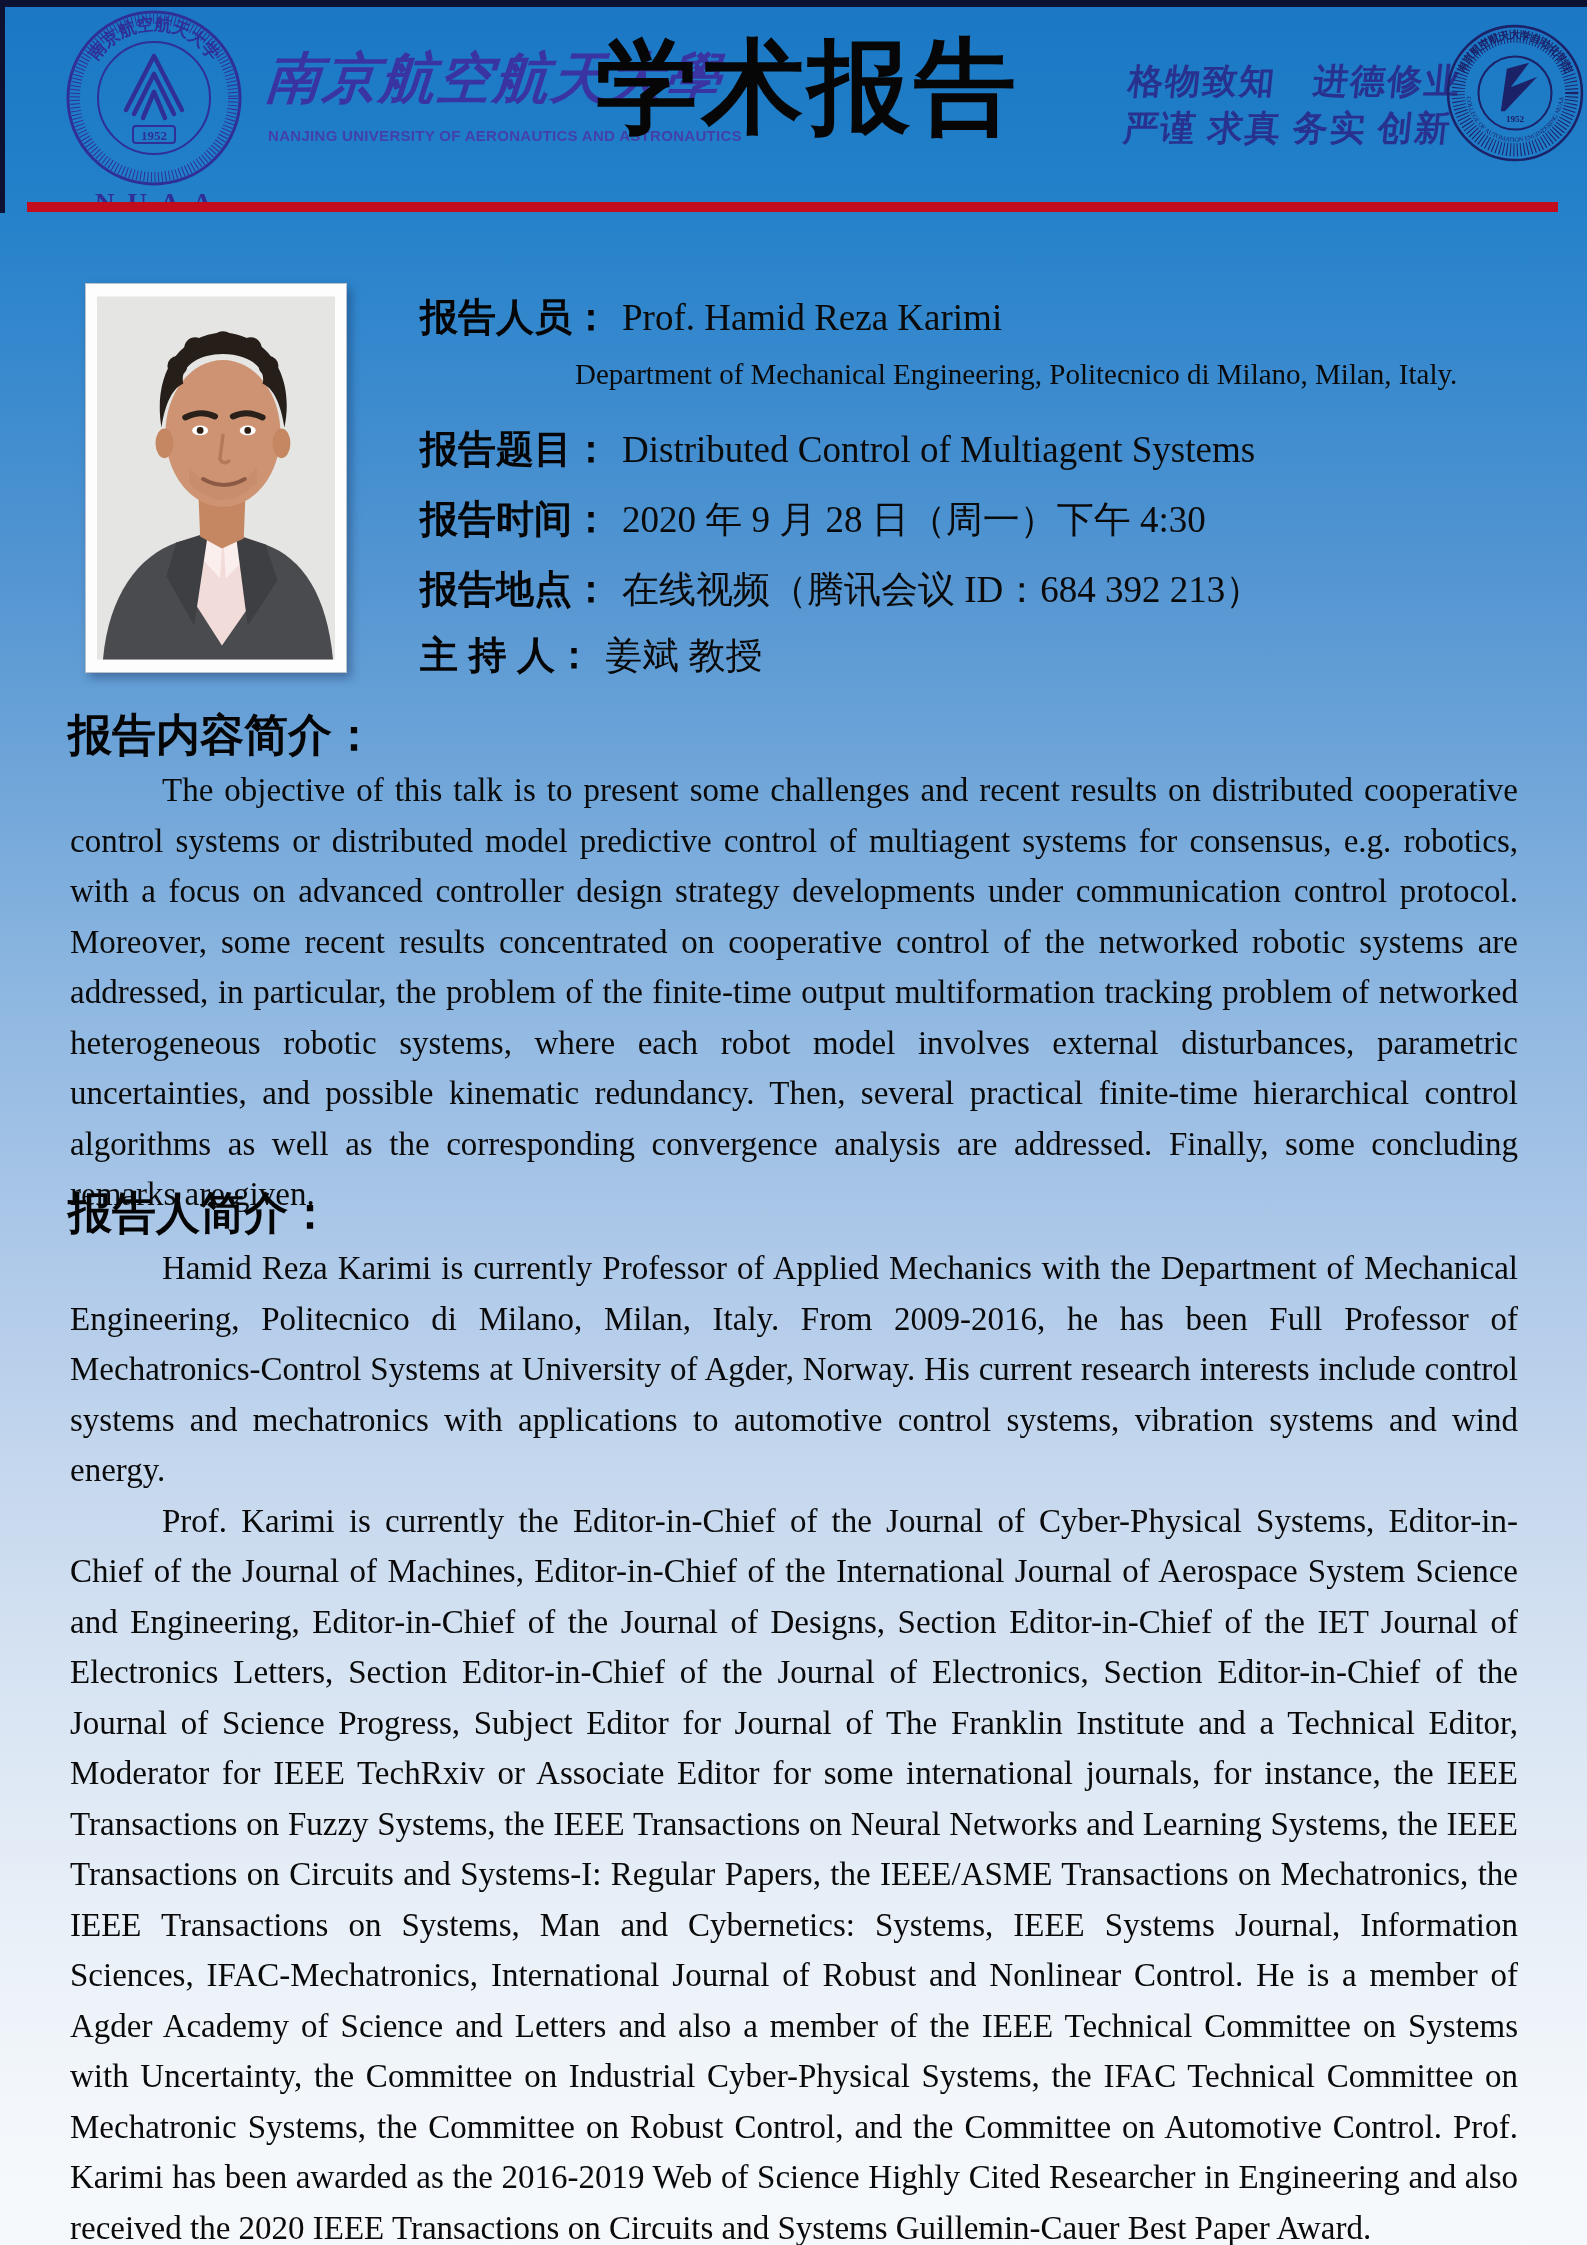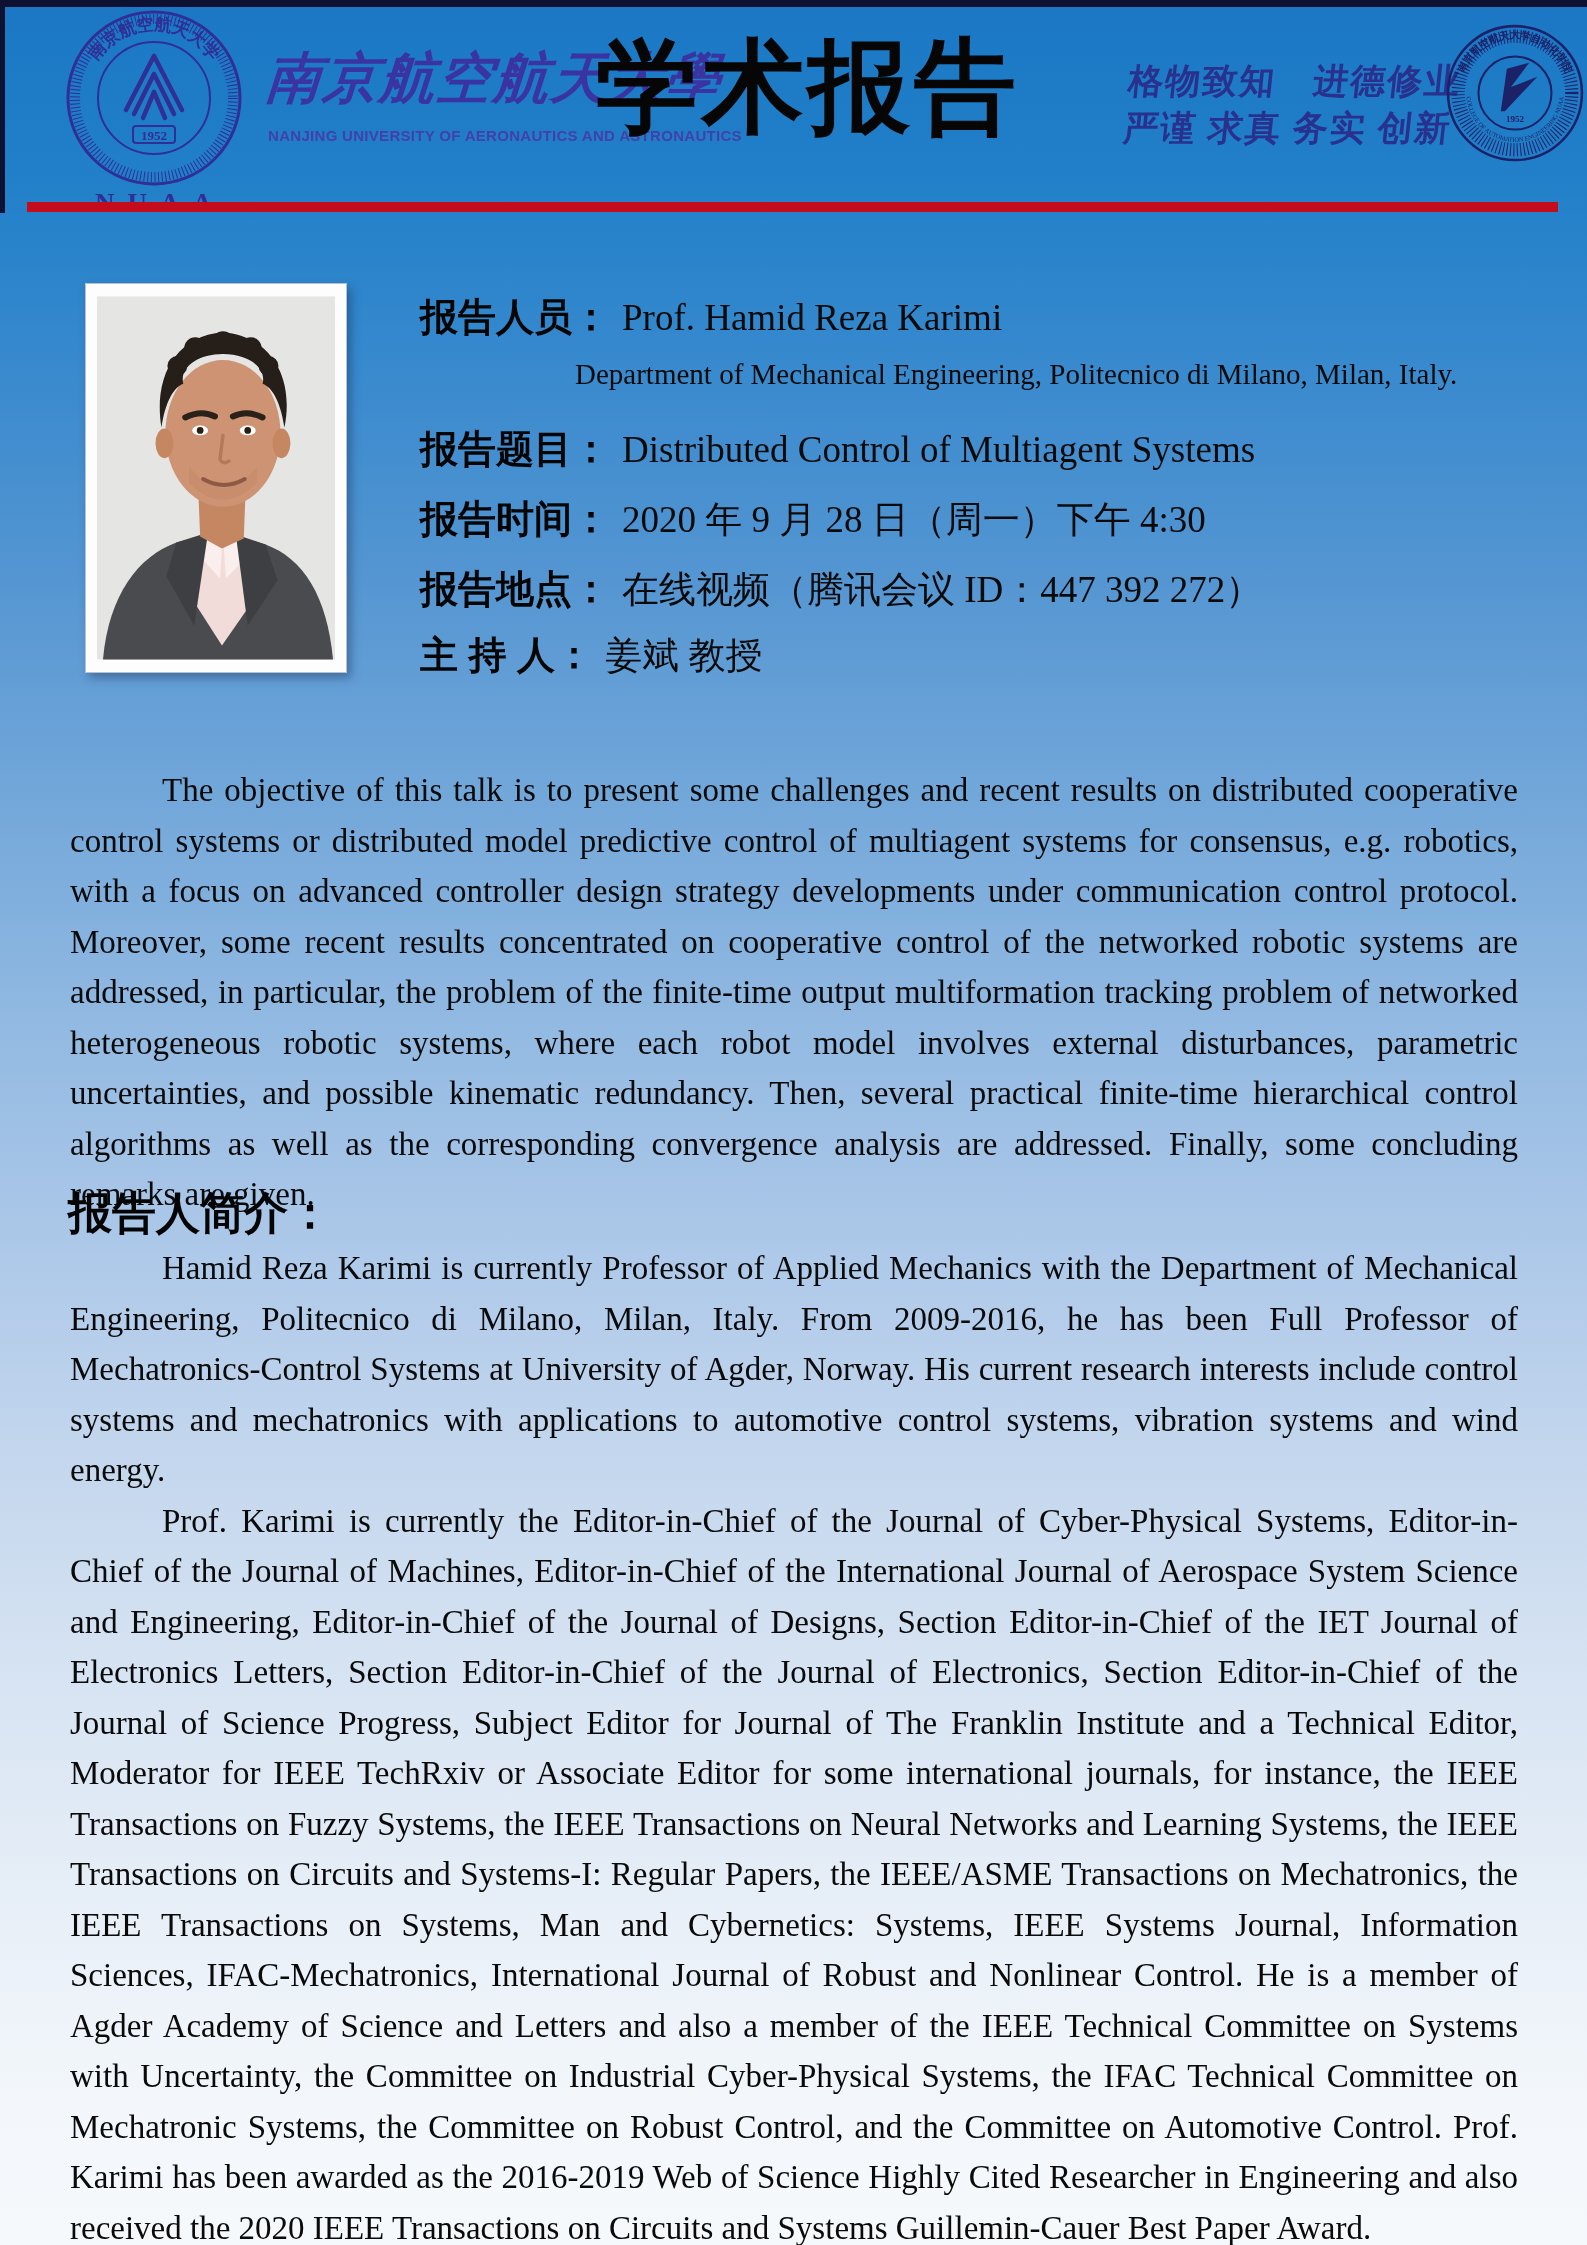--- a/index.html
+++ b/index.html
@@ -159,27 +159,28 @@
       <span class="dlabel">报告人员：</span><span class="dvalue">Prof. Hamid Reza Karimi</span>
     </div>
     <div class="affil" style="top:358px">Department of Mechanical Engineering, Politecnico di Milano, Milan, Italy.</div>
     <div class="drow" style="top:424px">
       <span class="dlabel">报告题目：</span><span class="dvalue">Distributed Control of Multiagent Systems</span>
     </div>
     <div class="drow" style="top:494px">
       <span class="dlabel">报告时间：</span><span class="dvalue">2020 年 9 月 28 日（周一）下午 4:30</span>
     </div>
     <div class="drow" style="top:564px">
-      <span class="dlabel">报告地点：</span><span class="dvalue">在线视频（腾讯会议 ID：447 392 272）</span>
+      <span class="dlabel">报告地点：</span><span class="dvalue">在线视频（腾讯会议 ID：684 392 213）</span>
     </div>
     <div class="drow" style="top:630px">
       <span class="dlabel">主 持 人：</span><span class="dvalue">姜斌 教授</span>
     </div>
   </div>
 
+  <h2 class="section-heading" style="top:706px">报告内容简介：</h2>
   <div class="bodytext" style="top:765px">
     <p>The objective of this talk is to present some challenges and recent results on distributed cooperative control systems or distributed model predictive control of multiagent systems for consensus, e.g. robotics, with a focus on advanced controller design strategy developments under communication control protocol. Moreover, some recent results concentrated on cooperative control of the networked robotic systems are addressed, in particular, the problem of the finite-time output multiformation tracking problem of networked heterogeneous robotic systems, where each robot model involves external disturbances, parametric uncertainties, and possible kinematic redundancy. Then, several practical finite-time hierarchical control algorithms as well as the corresponding convergence analysis are addressed. Finally, some concluding remarks are given.</p>
   </div>
 
   <h2 class="section-heading" style="top:1184px">报告人简介：</h2>
   <div class="bodytext" style="top:1243px">
     <p>Hamid Reza Karimi is currently Professor of Applied Mechanics with the Department of Mechanical Engineering, Politecnico di Milano, Milan, Italy. From 2009-2016, he has been Full Professor of Mechatronics-Control Systems at University of Agder, Norway. His current research interests include control systems and mechatronics with applications to automotive control systems, vibration systems and wind energy.</p>
     <p>Prof. Karimi is currently the Editor-in-Chief of the Journal of Cyber-Physical Systems, Editor-in-Chief of the Journal of Machines, Editor-in-Chief of the International Journal of Aerospace System Science and Engineering, Editor-in-Chief of the Journal of Designs, Section Editor-in-Chief of the IET Journal of Electronics Letters, Section Editor-in-Chief of the Journal of Electronics, Section Editor-in-Chief of the Journal of Science Progress, Subject Editor for Journal of The Franklin Institute and a Technical Editor, Moderator for IEEE TechRxiv or Associate Editor for some international journals, for instance, the IEEE Transactions on Fuzzy Systems, the IEEE Transactions on Neural Networks and Learning Systems, the IEEE Transactions on Circuits and Systems-I: Regular Papers, the IEEE/ASME Transactions on Mechatronics, the IEEE Transactions on Systems, Man and Cybernetics: Systems, IEEE Systems Journal, Information Sciences, IFAC-Mechatronics, International Journal of Robust and Nonlinear Control. He is a member of Agder Academy of Science and Letters and also a member of the IEEE Technical Committee on Systems with Uncertainty, the Committee on Industrial Cyber-Physical Systems, the IFAC Technical Committee on Mechatronic Systems, the Committee on Robust Control, and the Committee on Automotive Control. Prof. Karimi has been awarded as the 2016-2019 Web of Science Highly Cited Researcher in Engineering and also received the 2020 IEEE Transactions on Circuits and Systems Guillemin-Cauer Best Paper Award.</p>
   </div>
 

